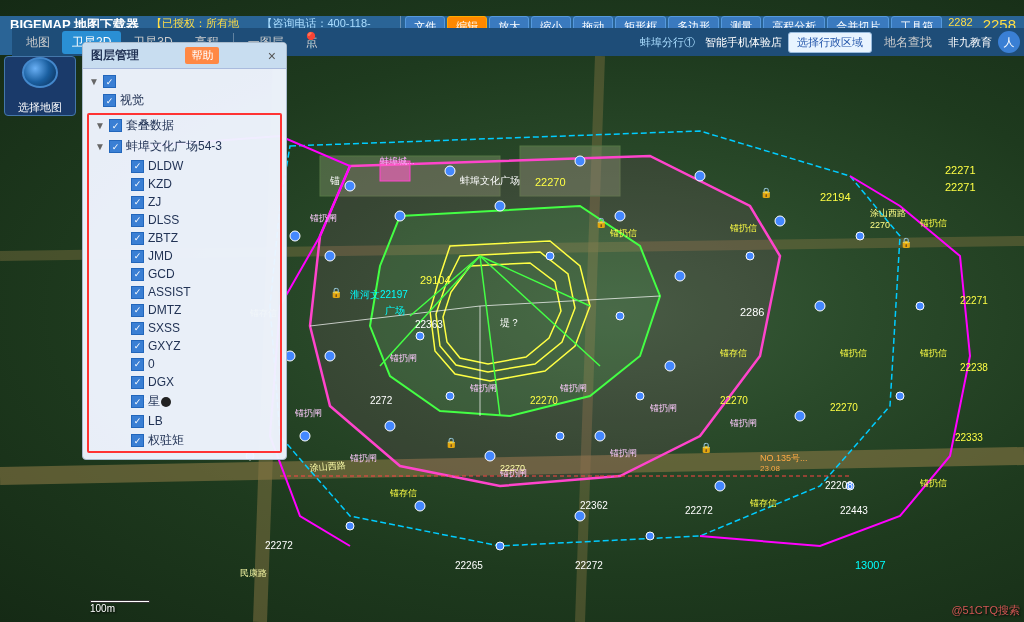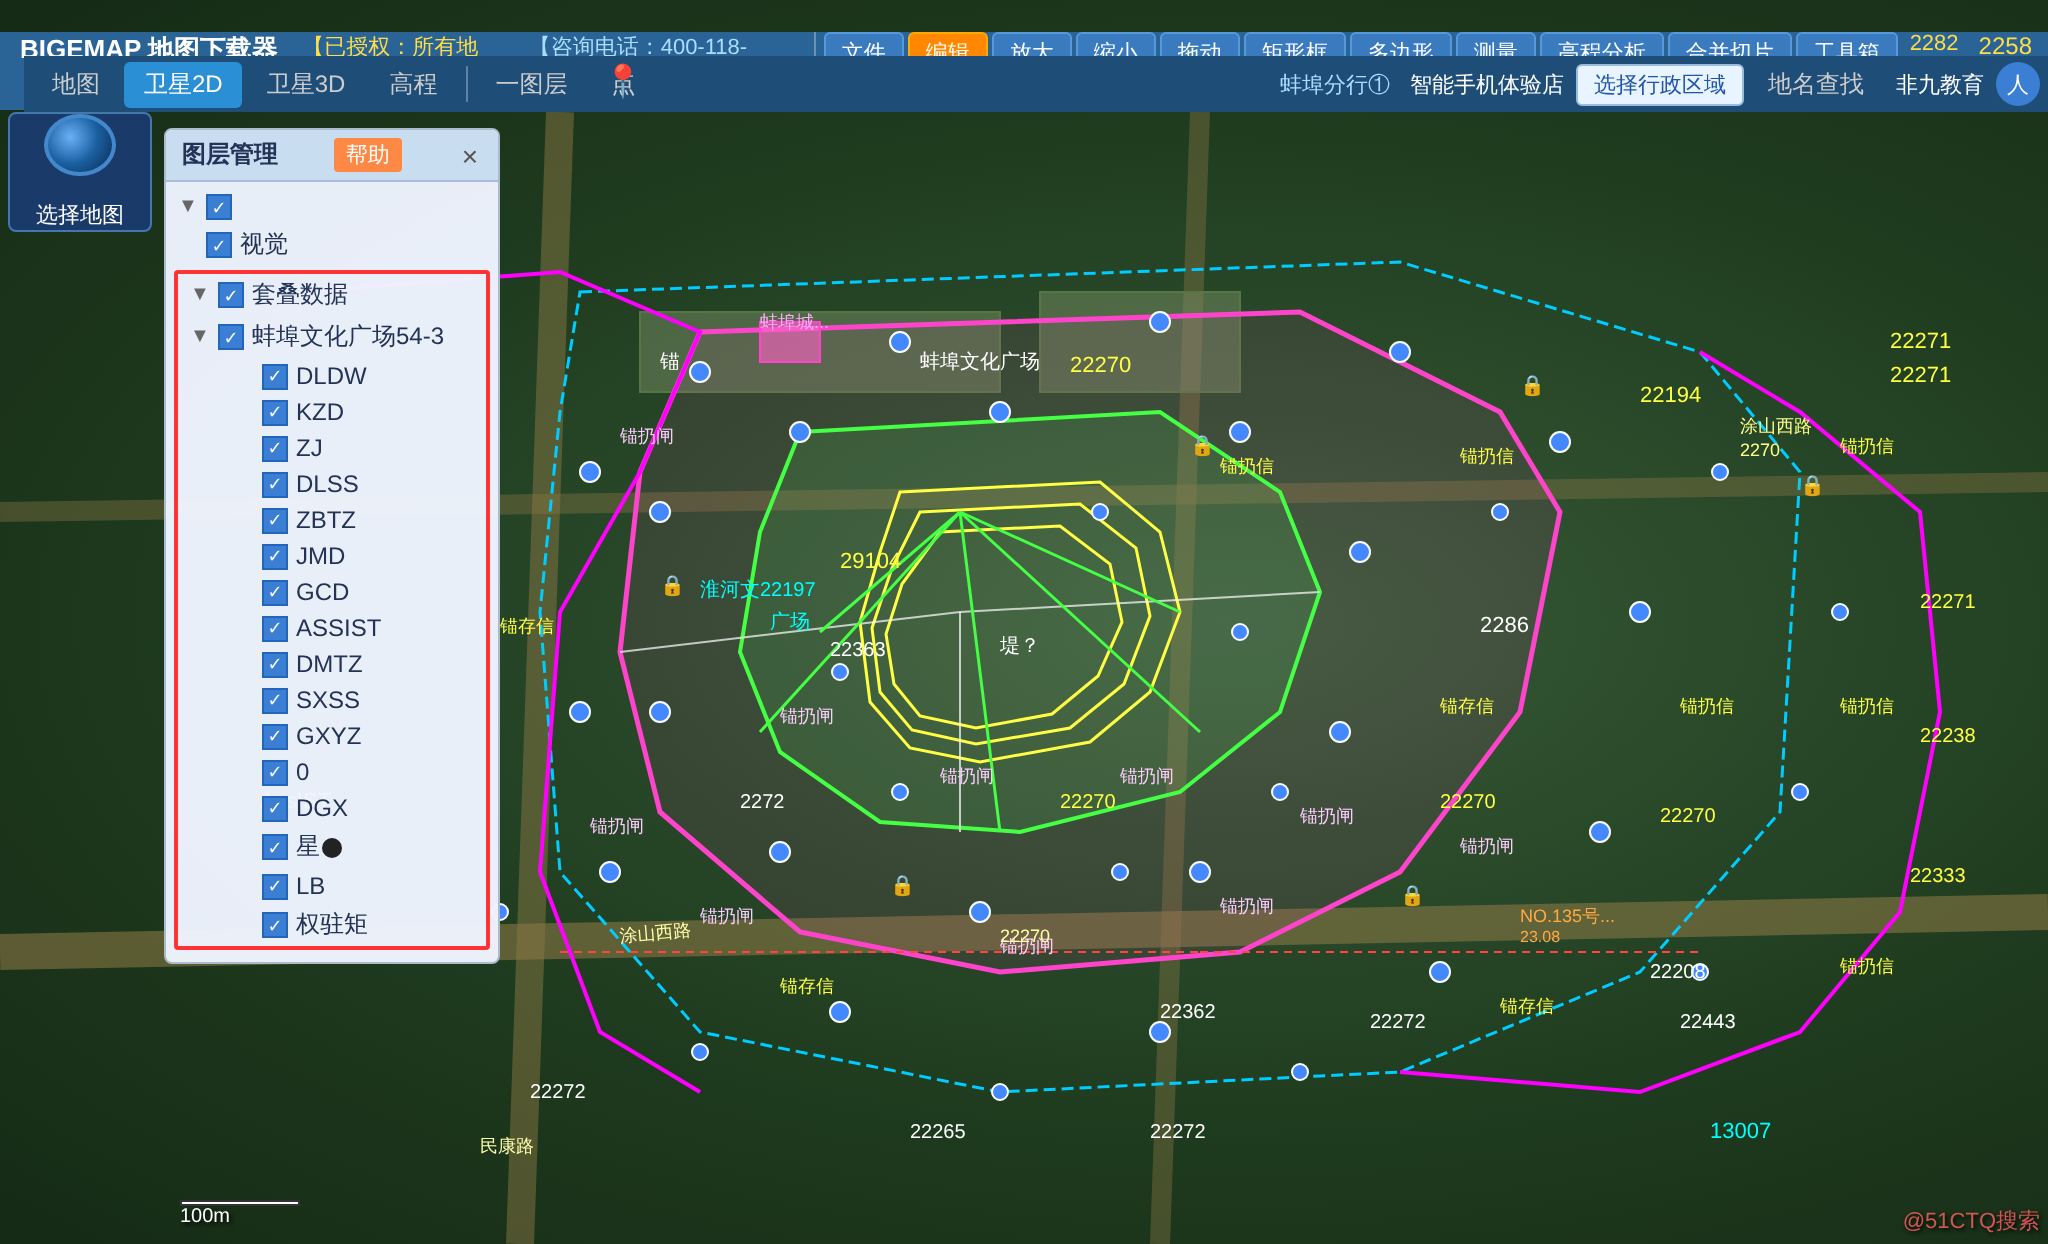--- a/index.html
+++ b/index.html
@@ -129,22 +129,22 @@
     .globe-icon {
       width: 36px; height: 36px;
       background: radial-gradient(circle at 35% 35%, #6ab0f5, #1a5fa0, #0a2a50);
       border-radius: 50%;
       border: 2px solid #4488cc;
     }
 
     
     #layer-panel {
       position: absolute;
-      top: 64px; left: 82px;
-      width: 168px;
+      top: 42px; left: 82px;
+      width: 205px;
       background: rgba(240,245,255,0.97);
       border: 1px solid #aabbcc;
       border-radius: 4px;
       z-index: 200;
       font-size: 12px;
     }
 
     .panel-header {
       background: #c8ddf0;
       padding: 4px 8px;
@@ -267,21 +267,21 @@
   <button class="toolbar-btn">放大</button>
   <button class="toolbar-btn">缩小</button>
   <button class="toolbar-btn">拖动</button>
   <button class="toolbar-btn">矩形框</button>
   <button class="toolbar-btn">多边形</button>
   <button class="toolbar-btn">测量</button>
   <button class="toolbar-btn">高程分析</button>
   <button class="toolbar-btn">合并切片</button>
   <button class="toolbar-btn">工具箱</button>
   <span style="color:#ffdd44;font-size:11px;padding:0 4px;">2282</span>
-  <span style="color:#ffdd44;font-size:12px;padding:0 4px;">2258</span>
+  <span style="color:#ffdd44;font-size:15px;padding:0 4px;">2258</span>
 </div>
 
 <div id="toolbar2">
   <button class="tab-btn">地图</button>
   <button class="tab-btn active">卫星2D</button>
   <button class="tab-btn">卫星3D</button>
   <button class="tab-btn">高程</button>
   <div class="toolbar-sep"></div>
   <button class="tab-btn">一图层</button>
   <div style="position:relative;display:inline-block;">

